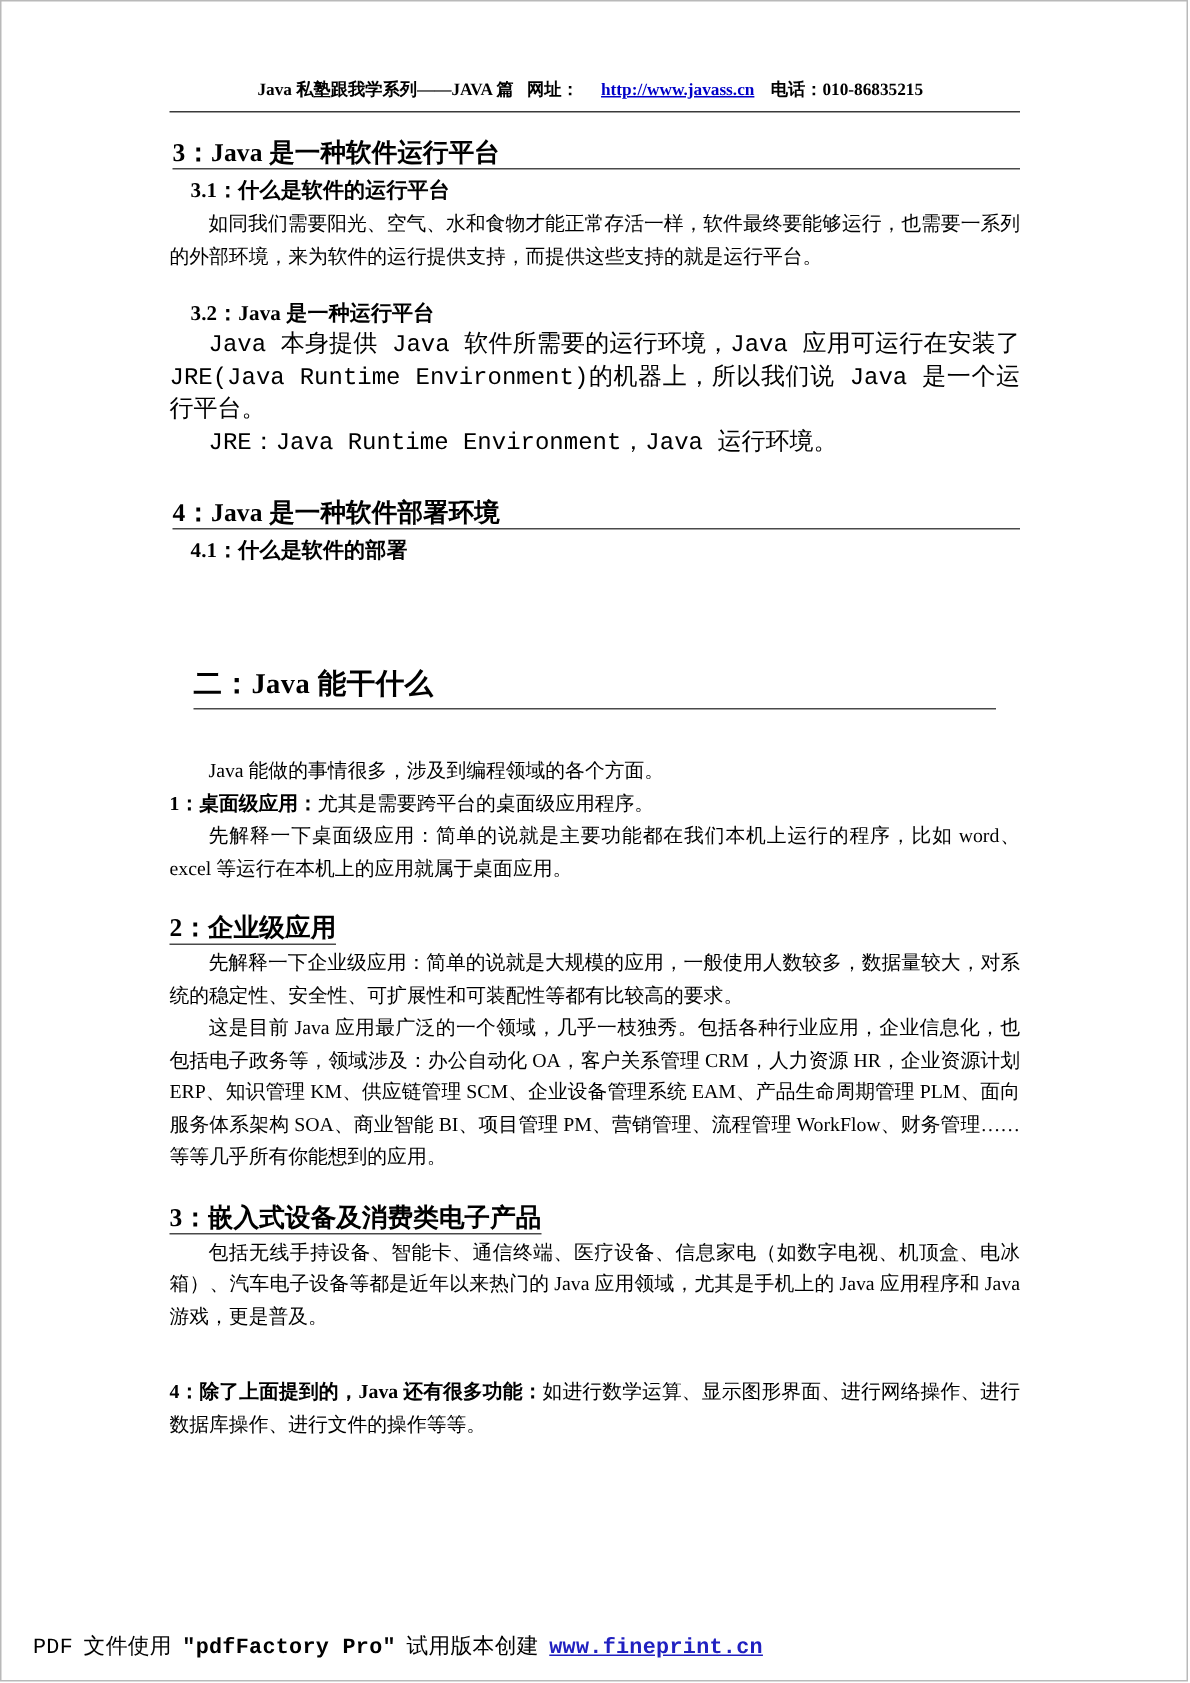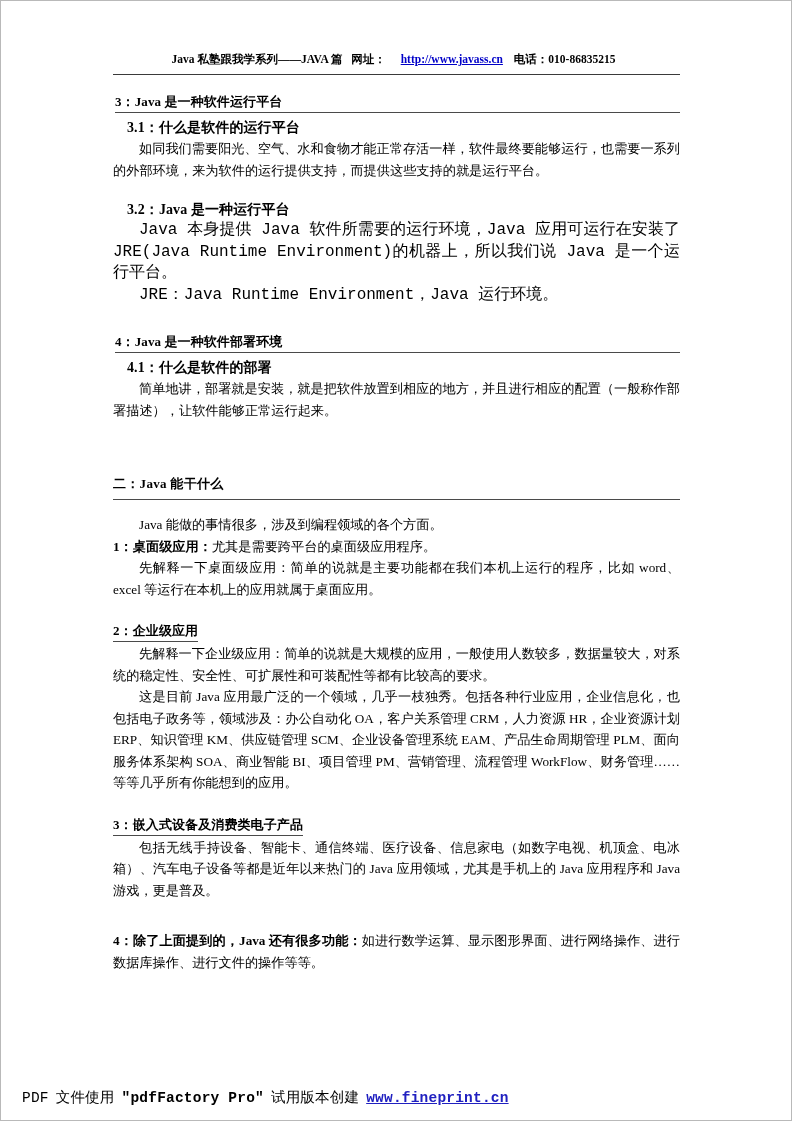--- a/index.html
+++ b/index.html
@@ -69,41 +69,41 @@
     position: absolute;
     left: 113px;
     top: 92px;
     width: 567px;
     font-size: 13.2px;
     line-height: 21.5px;
   }
 
   
   h2.sec {
-    font-size: 13px;
+    font-size: 17px;
     font-weight: bold;
     margin: 0 0 1px 2px;
     padding: 0 0 1px 0;
     border-bottom: 1.4px solid #4a4a4a;
     line-height: 19px;
     letter-spacing: 0.1px;
   }
   h3.subsec {
     font-size: 14px;
     font-weight: bold;
     margin: 4px 0 0 14px;
     line-height: 21px;
     letter-spacing: 0.1px;
   }
 
   
   h1.chapter {
-    font-size: 13px;
-    font-weight: bold;
-    margin: 0;
+    font-size: 19px;
+    font-weight: bold;
+    margin: 16px;
     padding-bottom: 2px;
     border-bottom: 1.5px solid #4a4a4a;
     line-height: 27px;
     letter-spacing: 0.3px;
   }
 
   p.para {
     margin: 0;
     text-indent: 26px;
     text-align: justify;
@@ -180,21 +180,20 @@
     <h3 class="subsec">3.2：Java 是一种运行平台</h3>
     <p class="para mono">Java 本身提供 Java 软件所需要的运行环境，Java 应用可运行在安装了 JRE(Java Runtime Environment)的机器上，所以我们说 Java 是一个运行平台。</p>
     <p class="para mono">JRE：Java Runtime Environment，Java 运行环境。</p>
 
     <div class="gap-xl"></div>
 
     
     <h2 class="sec">4：Java 是一种软件部署环境</h2>
 
     <h3 class="subsec">4.1：什么是软件的部署</h3>
-    <p class="para">简单地讲，部署就是安装，就是把软件放置到相应的地方，并且进行相应的配置（一般称作部署描述），让软件能够正常运行起来。</p>
 
     <div class="gap-md"></div>
 
 
     <div class="gap-xl"></div>
     <div class="gap-sm"></div>
 
     
     <h1 class="chapter">二：Java 能干什么</h1>
 

